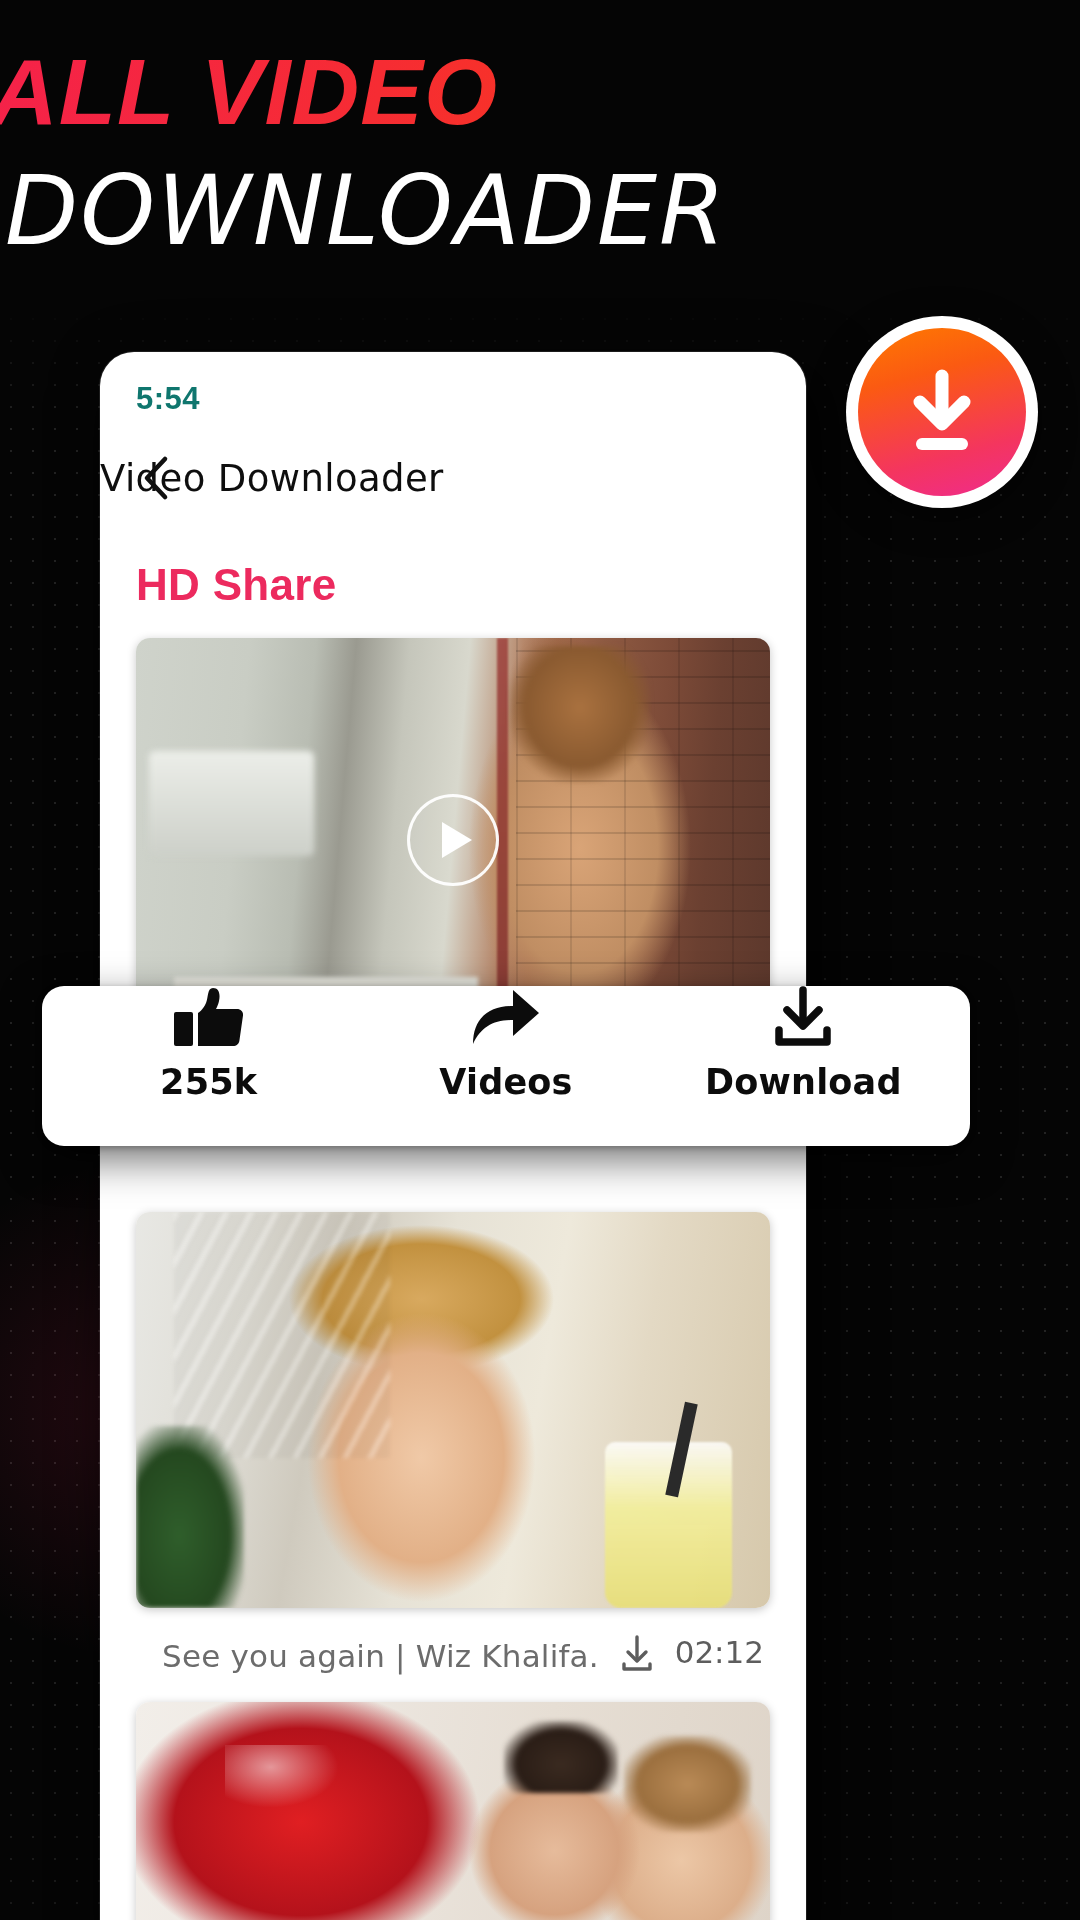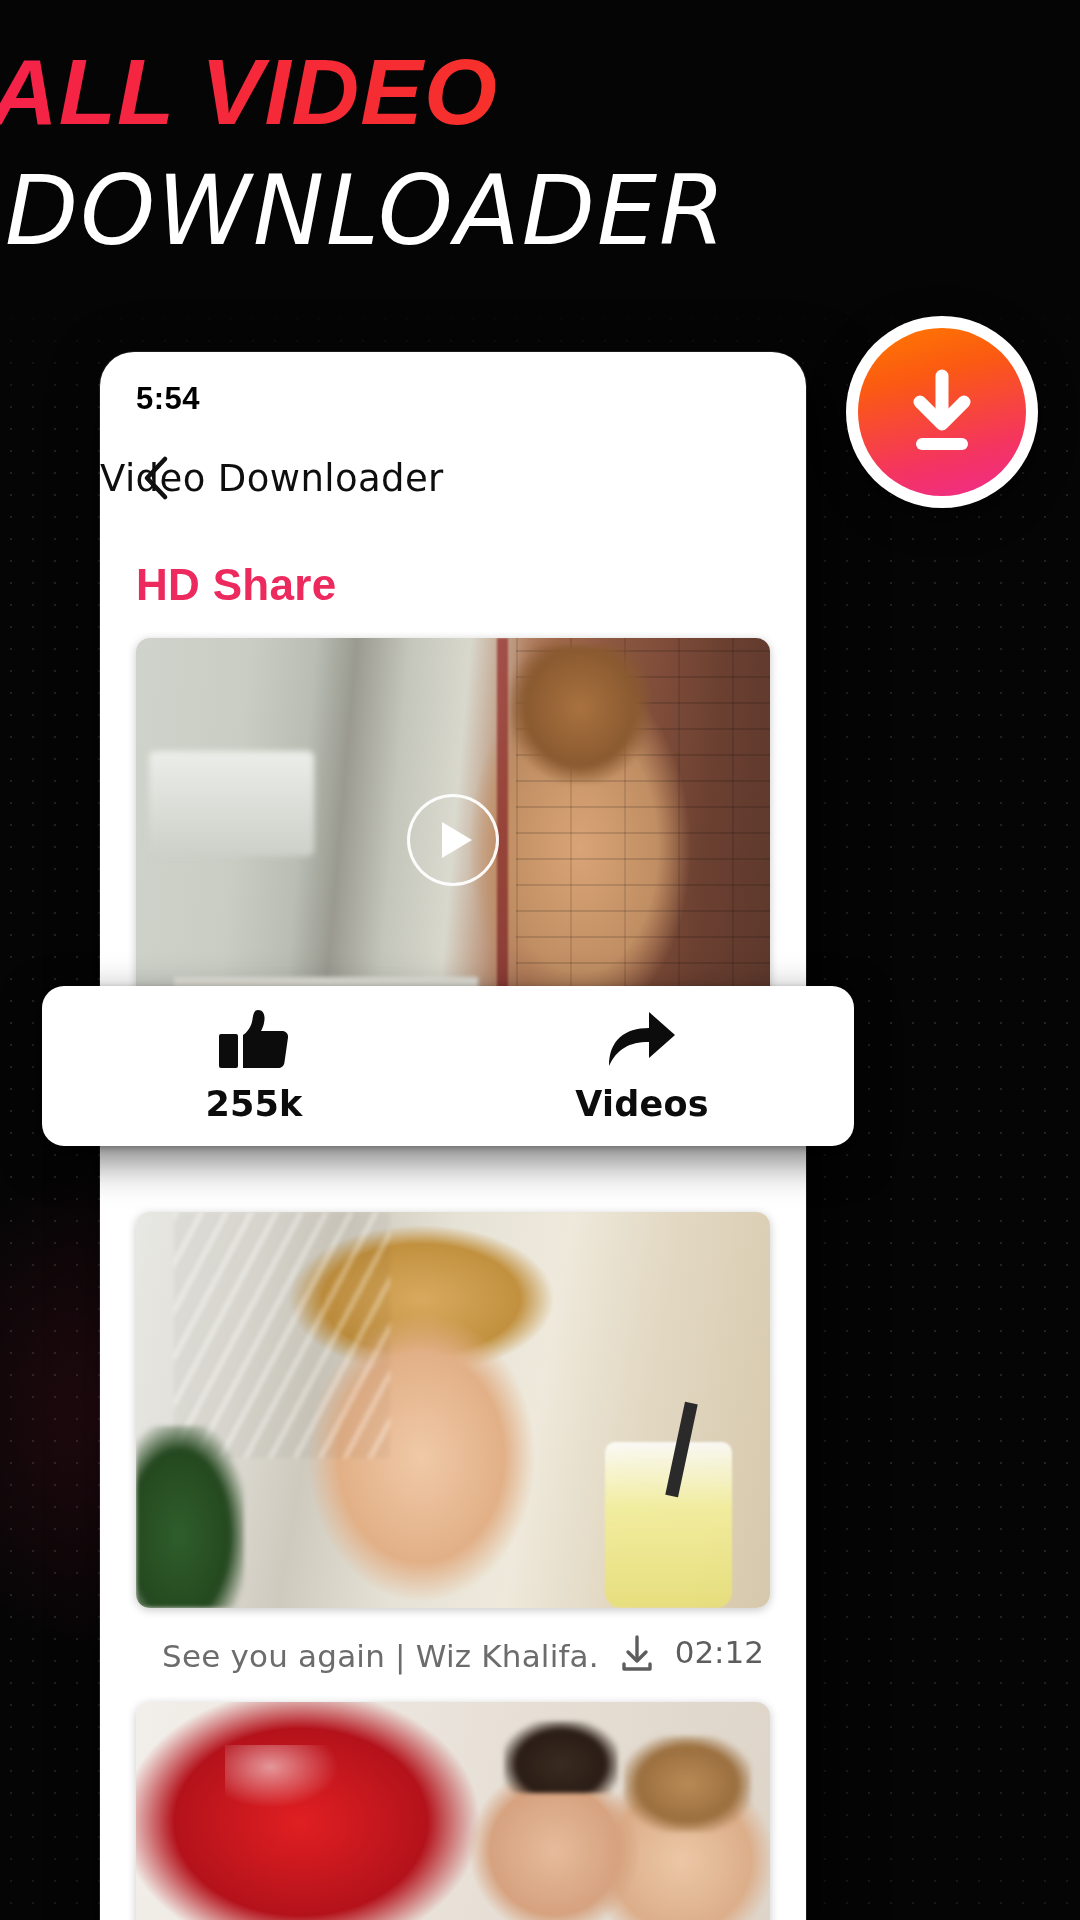--- a/index.html
+++ b/index.html
@@ -66,21 +66,21 @@
     overflow:hidden;
     box-shadow:0 0 0 1px rgba(255,255,255,.10), 14px 18px 60px rgba(0,0,0,.85);
     z-index:4;
   }
   .statusbar{
     height:78px;
     display:flex; align-items:center;
     padding:16px 0 0 36px;
   }
   .statusbar .clock{
-    font-size:31px; font-weight:bold; color:#000000; letter-spacing:.5px;
+    font-size:31px; font-weight:bold; color:#0f766e; letter-spacing:.5px;
   }
 
   .appbar{
     height:96px;
     display:flex; align-items:center;
     position:relative;
     padding:0 34px;
   }
   .back-chevron{
     width:44px; height:44px;
@@ -246,25 +246,25 @@
   .meta-right{ display:flex; align-items:flex-start; gap:20px; }
   .meta-dur{
     font-size:31px; color:#5d5d5d;
     font-family:"DejaVu Sans", sans-serif;
   }
 
   
   .action-bar{
     position:absolute;
     left:42px; top:986px;
-    width:812px; height:160px;
+    width:928px; height:160px;
     background:#ffffff;
     border-radius:22px;
     box-shadow:0 14px 40px rgba(0,0,0,.55), 0 2px 6px rgba(0,0,0,.25);
-    display:flex; align-items:center;
+    display:flex; align-items:flex-start;
     z-index:9;
     padding:0 18px;
   }
   .action{
     flex:1 1 0;
     display:flex; flex-direction:column; align-items:center; justify-content:center;
     gap:14px;
   }
   .action .ico{ height:62px; display:flex; align-items:flex-end; justify-content:center; }
   .action .lbl{
@@ -392,20 +392,30 @@
 
   <div class="action">
     <div class="ico">
       <svg width="74" height="62" viewBox="0 0 74 62" fill="none">
         <path d="M4 58 C4 32 20 20 44 20 V4 L70 27 L44 50 V34 C24 34 12 41 4 58 Z" fill="#0c0c0c"></path>
       </svg>
     </div>
     <div class="lbl">Videos</div>
   </div>
 
+  <div class="action">
+    <div class="ico">
+      <svg width="62" height="62" viewBox="0 0 62 62" fill="none">
+        <path d="M31 4 V34" stroke="#0c0c0c" stroke-width="7.5" stroke-linecap="round"></path>
+        <path d="M15 24 L31 40 L47 24" stroke="#0c0c0c" stroke-width="7.5" stroke-linecap="round" stroke-linejoin="round"></path>
+        <path d="M7 44 V56 H55 V44" stroke="#0c0c0c" stroke-width="7.5" stroke-linecap="round" stroke-linejoin="round"></path>
+      </svg>
+    </div>
+    <div class="lbl">Download</div>
+  </div>
 
 </div>
 
 <div class="fab">
   <div class="fab-inner">
     <svg width="96" height="100" viewBox="0 0 96 100" fill="none">
       <path d="M48 14 V56" stroke="#ffffff" stroke-width="13" stroke-linecap="round"></path>
       <path d="M26 40 L48 62 L70 40" stroke="#ffffff" stroke-width="13" stroke-linecap="round" stroke-linejoin="round"></path>
       <rect x="22" y="76" width="52" height="12" rx="6" fill="#ffffff"></rect>
     </svg>

